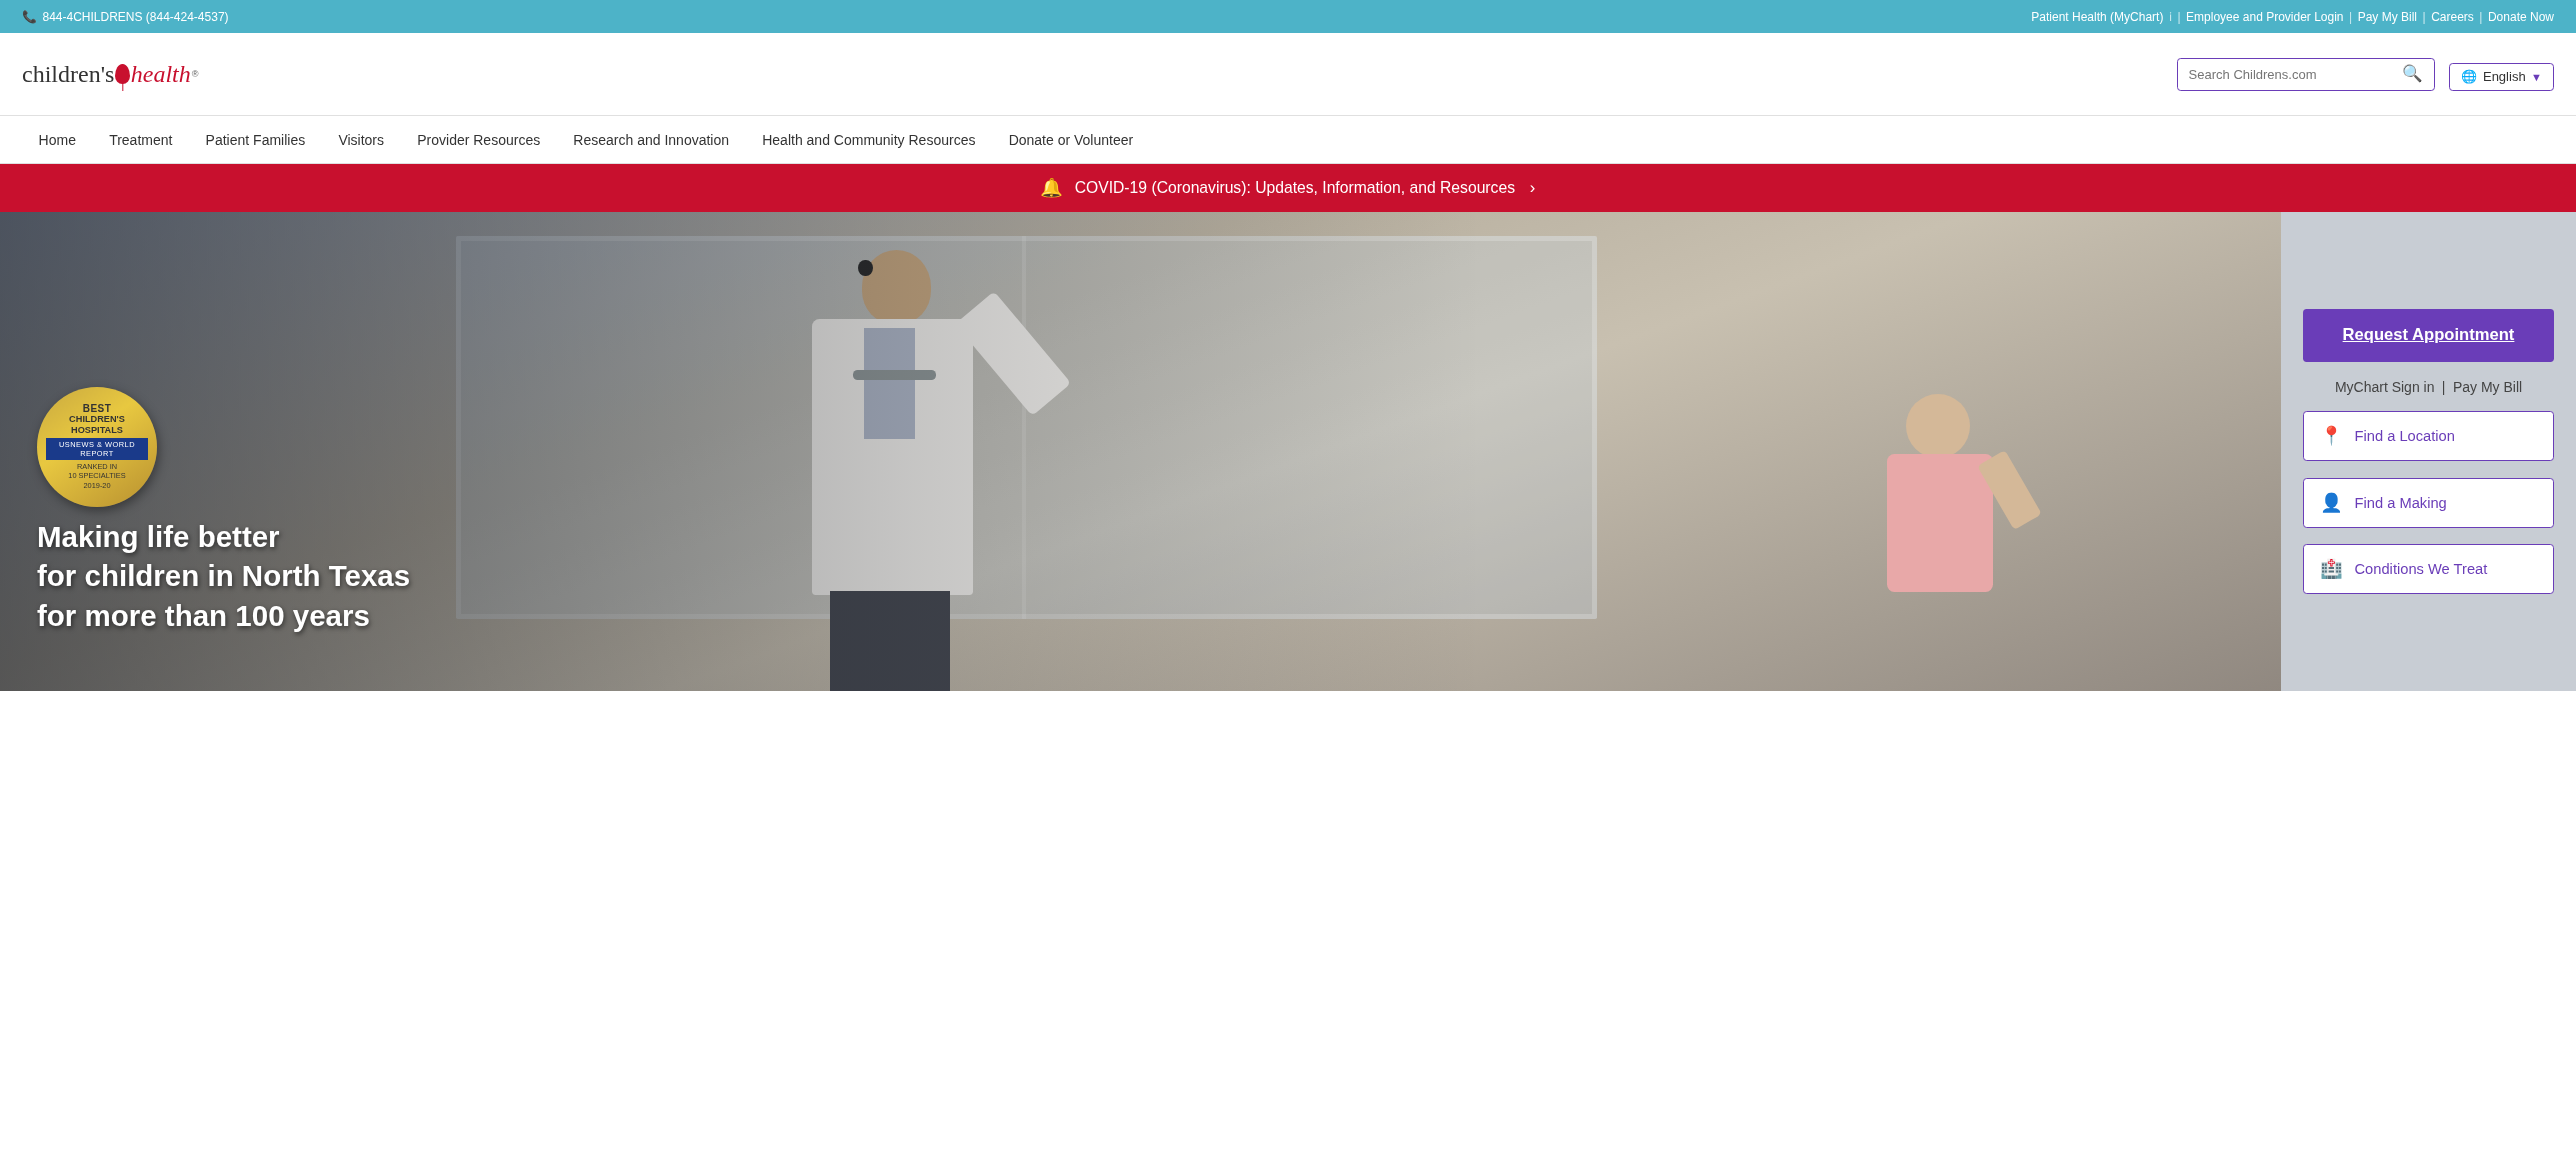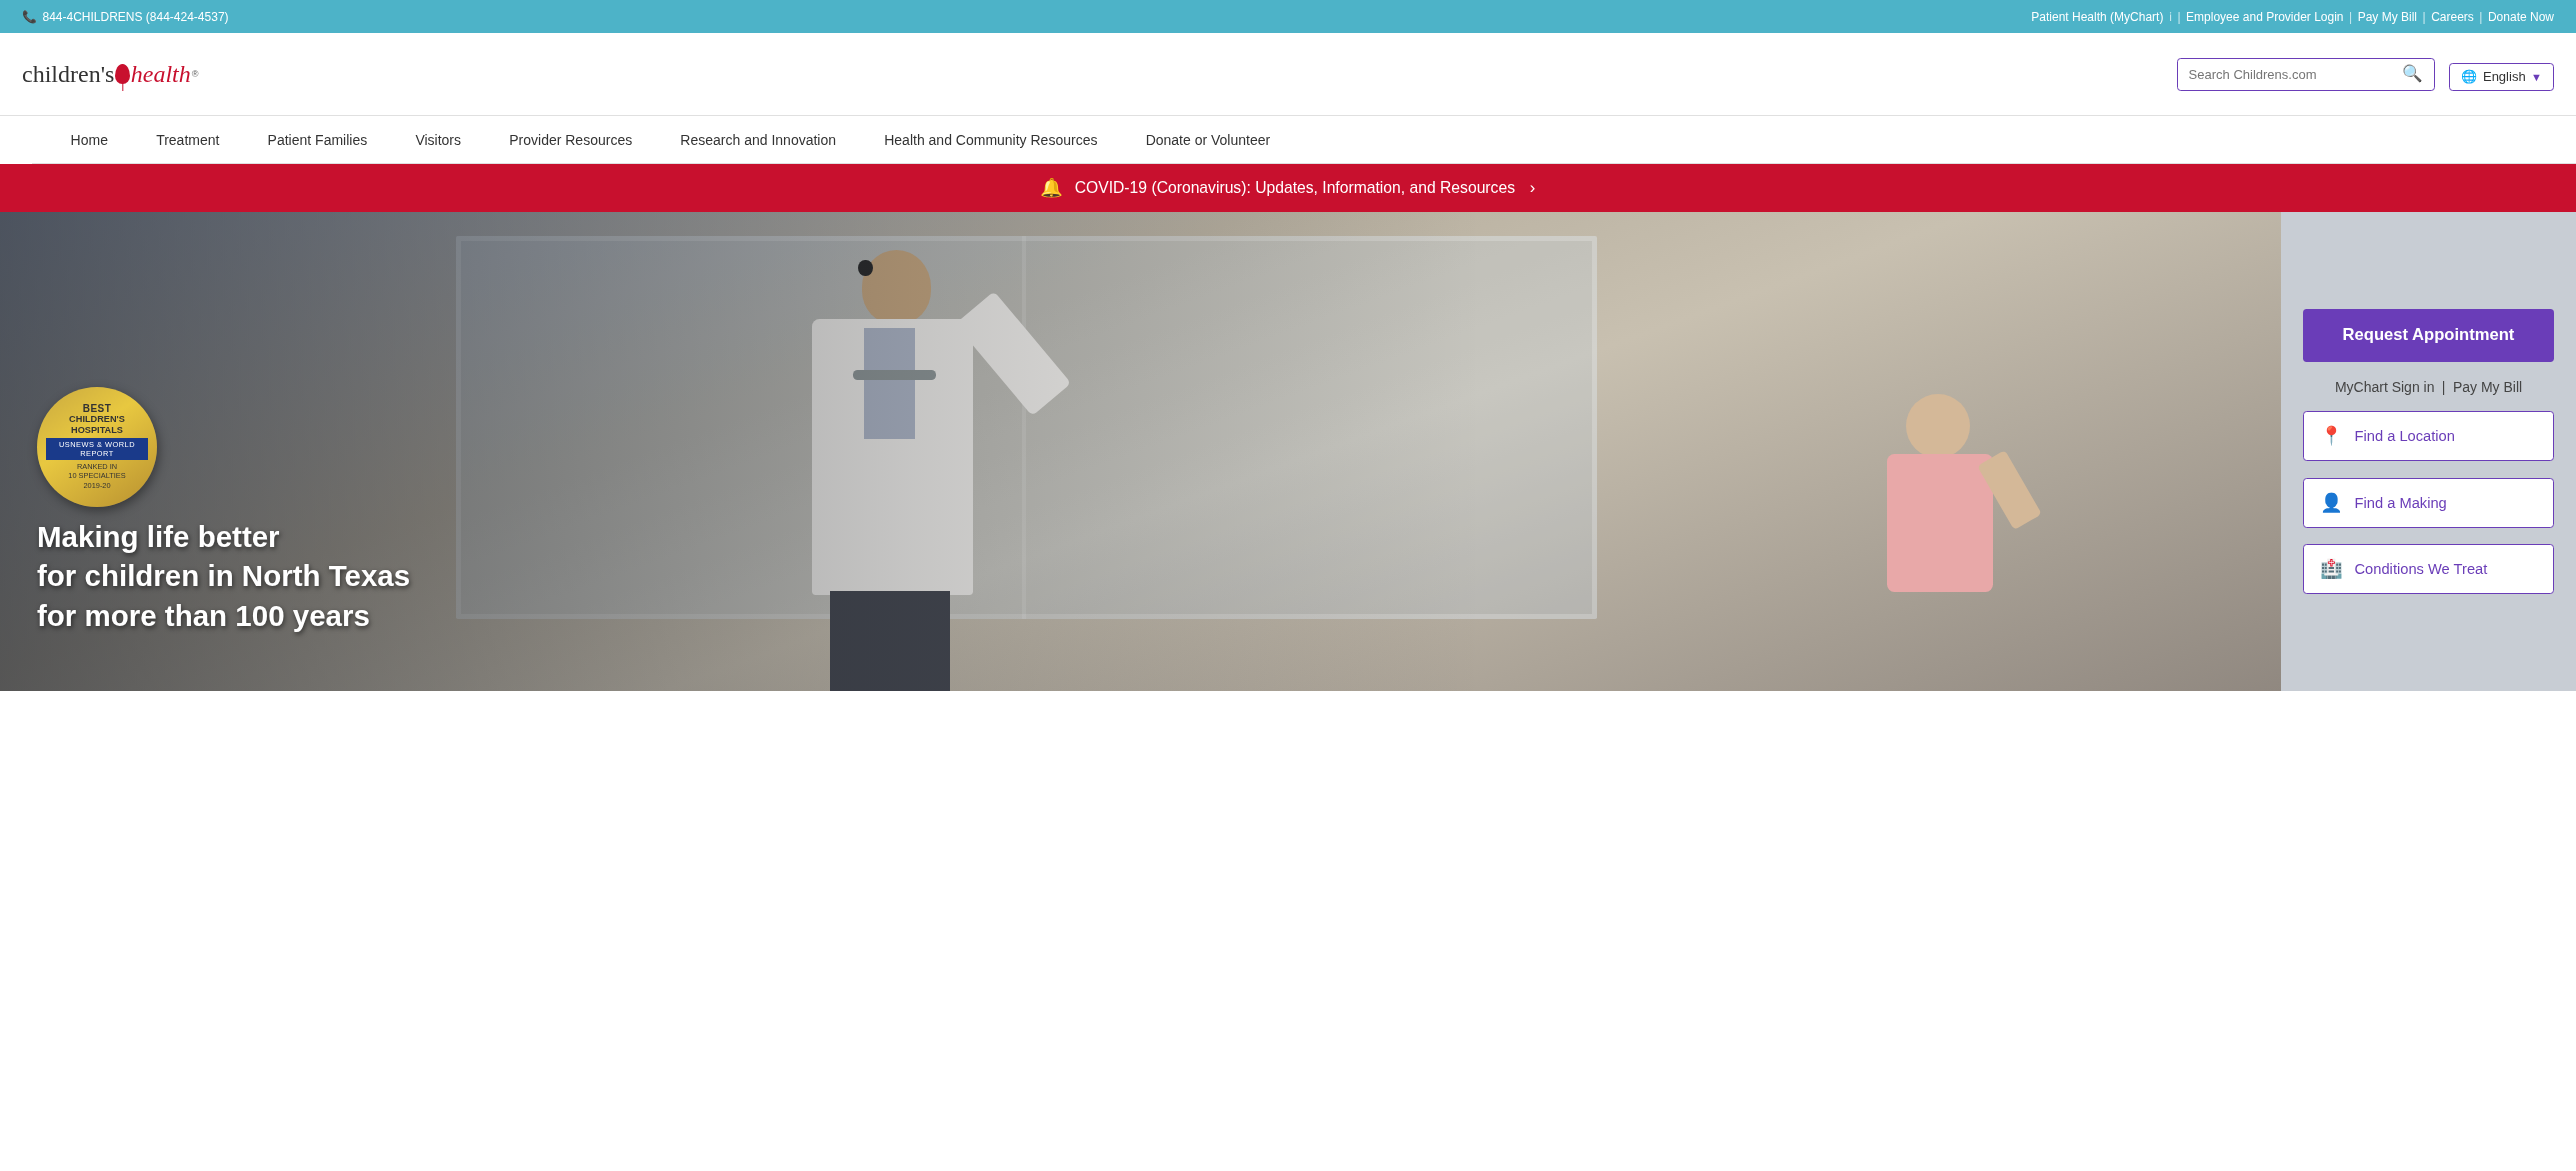--- a/index.html
+++ b/index.html
@@ -65,22 +65,21 @@
       background: #fff;
     }
 
     
     .nav {
       background: #fff;
       display: flex;
       padding: 0 22px;
       border-bottom: 1.8px solid #e0e0e0;
       height: 48px;
-      gap: 15px;
-      margin-left: 32px;
+      gap: 0;
     }
     .nav-item {
       font-size: 14px;
       color: #333;
       padding: 0 16.6px;
       cursor: pointer;
       height: 48px;
       display: flex;
       align-items: center;
       white-space: nowrap;
@@ -180,20 +179,21 @@
       background: #6a3db8;
       color: #fff;
       border: none;
       border-radius: 3.7px;
       padding: 16.6px 28px;
       font-size: 16.6px;
       font-weight: bold;
       cursor: pointer;
       width: 100%;
       text-align: center;
+      text-decoration: underline;
     }
     .mychart-pay {
       display: flex;
       align-items: center;
       gap: 7.4px;
       font-size: 14px;
       color: #444;
     }
     .mychart-pay a { color: #444; text-decoration: none; }
 

